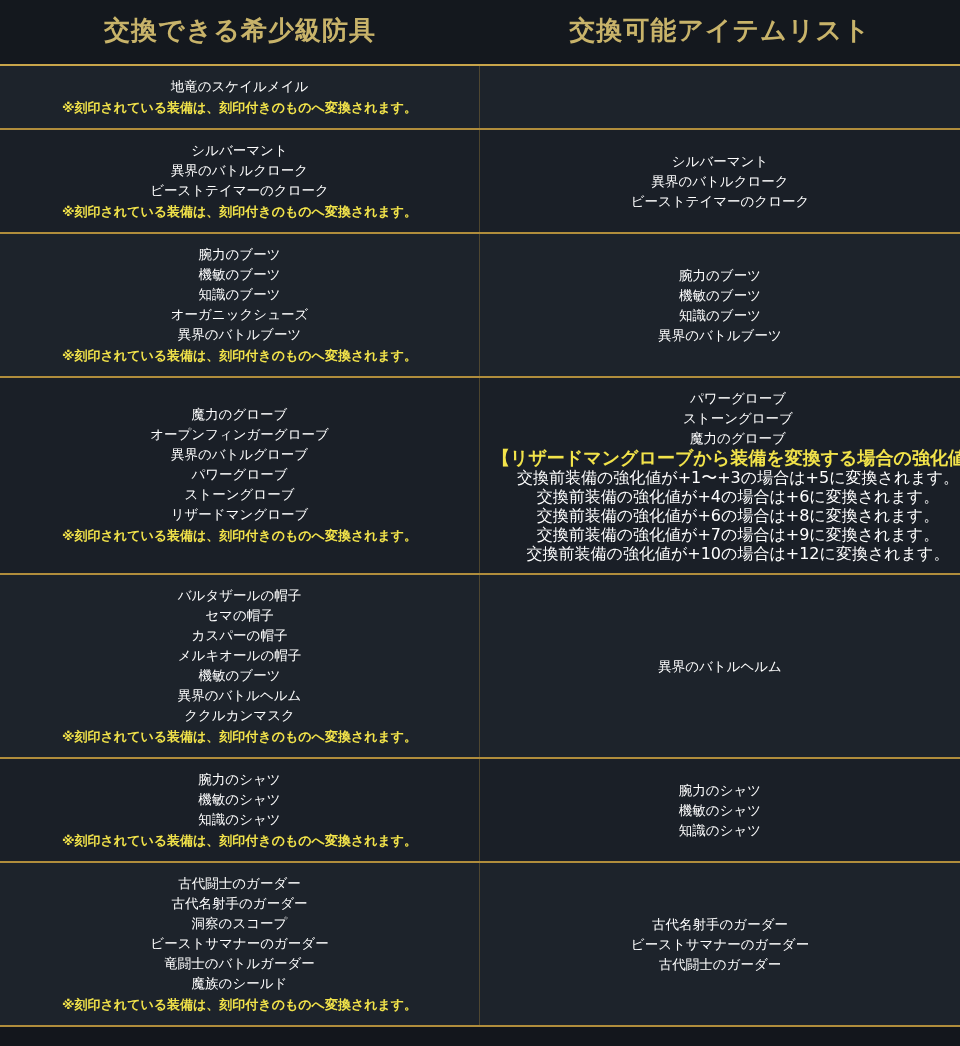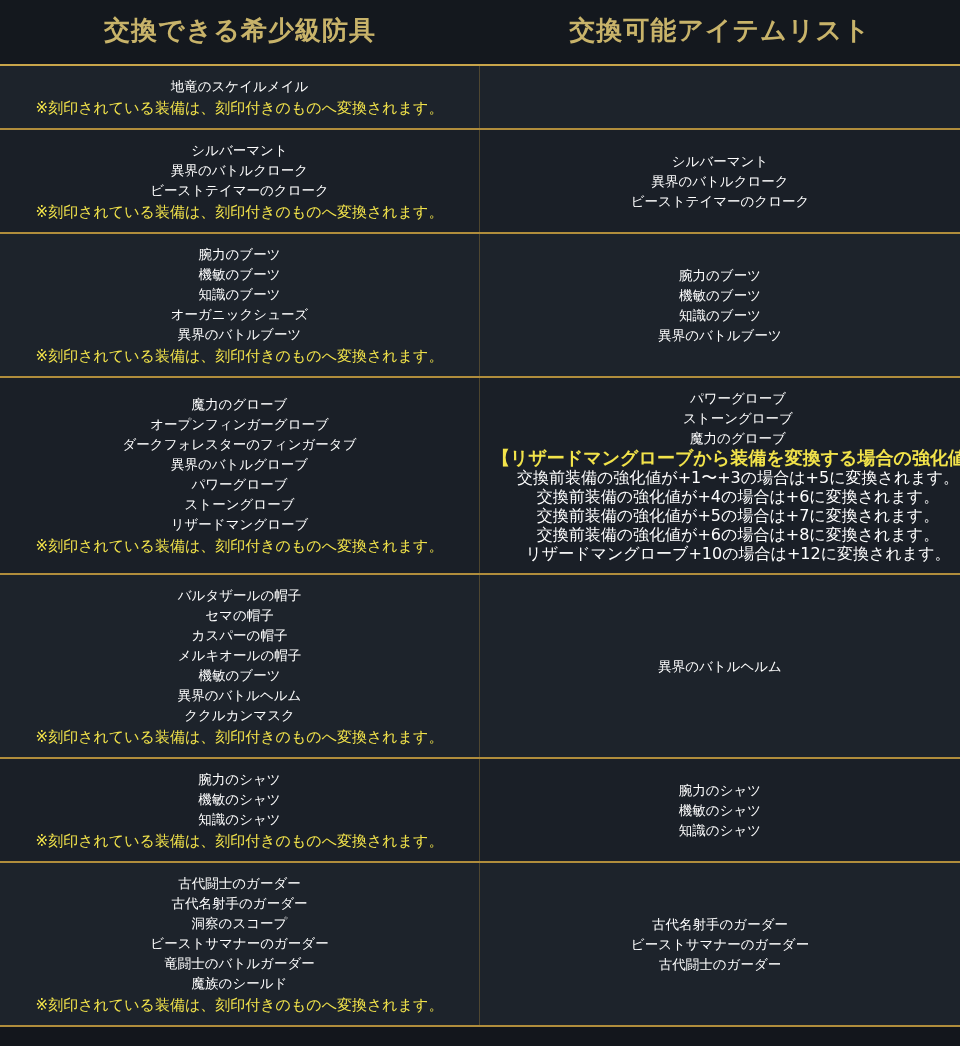--- a/index.html
+++ b/index.html
@@ -68,22 +68,22 @@
     border-right: 1px solid rgba(176,141,60,0.35);
   }
   .line {
     font-size: 13.5px;
     line-height: 20px;
     color: #ffffff;
     white-space: nowrap;
   }
   .line.note {
     color: #f2e34a;
-    font-weight: normal;
-    font-size: 15px;
+    font-weight: bold;
+    font-size: 13px;
     margin-top: 2px;
   }
   .line.subhead {
     color: #f2e34a;
     font-weight: bold;
     font-size: 18px;
   }
   .line.small {
     font-size: 16px;
     line-height: 19px;
@@ -136,37 +136,36 @@
           <div class="line">腕力のブーツ</div>
           <div class="line">機敏のブーツ</div>
           <div class="line">知識のブーツ</div>
           <div class="line">異界のバトルブーツ</div>
         </div>
       </div>
       <div class="row">
         <div class="cell left">
           <div class="line">魔力のグローブ</div>
           <div class="line">オープンフィンガーグローブ</div>
-          <div class="line">ダークフォレスターのフィンガータブ</div>
           <div class="line">異界のバトルグローブ</div>
           <div class="line">パワーグローブ</div>
           <div class="line">ストーングローブ</div>
           <div class="line">リザードマングローブ</div>
           <div class="line note">※刻印されている装備は、刻印付きのものへ変換されます。</div>
         </div>
         <div class="cell right">
           <div class="line">パワーグローブ</div>
           <div class="line">ストーングローブ</div>
           <div class="line">魔力のグローブ</div>
           <div class="line subhead">【リザードマングローブから装備を変換する場合の強化値】</div>
           <div class="line small">交換前装備の強化値が+1〜+3の場合は+5に変換されます。</div>
           <div class="line small">交換前装備の強化値が+4の場合は+6に変換されます。</div>
-          <div class="line small">交換前装備の強化値が+5の場合は+7に変換されます。</div>
           <div class="line small">交換前装備の強化値が+6の場合は+8に変換されます。</div>
-          <div class="line small">リザードマングローブ+10の場合は+12に変換されます。</div>
+          <div class="line small">交換前装備の強化値が+7の場合は+9に変換されます。</div>
+          <div class="line small">交換前装備の強化値が+10の場合は+12に変換されます。</div>
         </div>
       </div>
       <div class="row">
         <div class="cell left">
           <div class="line">バルタザールの帽子</div>
           <div class="line">セマの帽子</div>
           <div class="line">カスパーの帽子</div>
           <div class="line">メルキオールの帽子</div>
           <div class="line">機敏のブーツ</div>
           <div class="line">異界のバトルヘルム</div>

